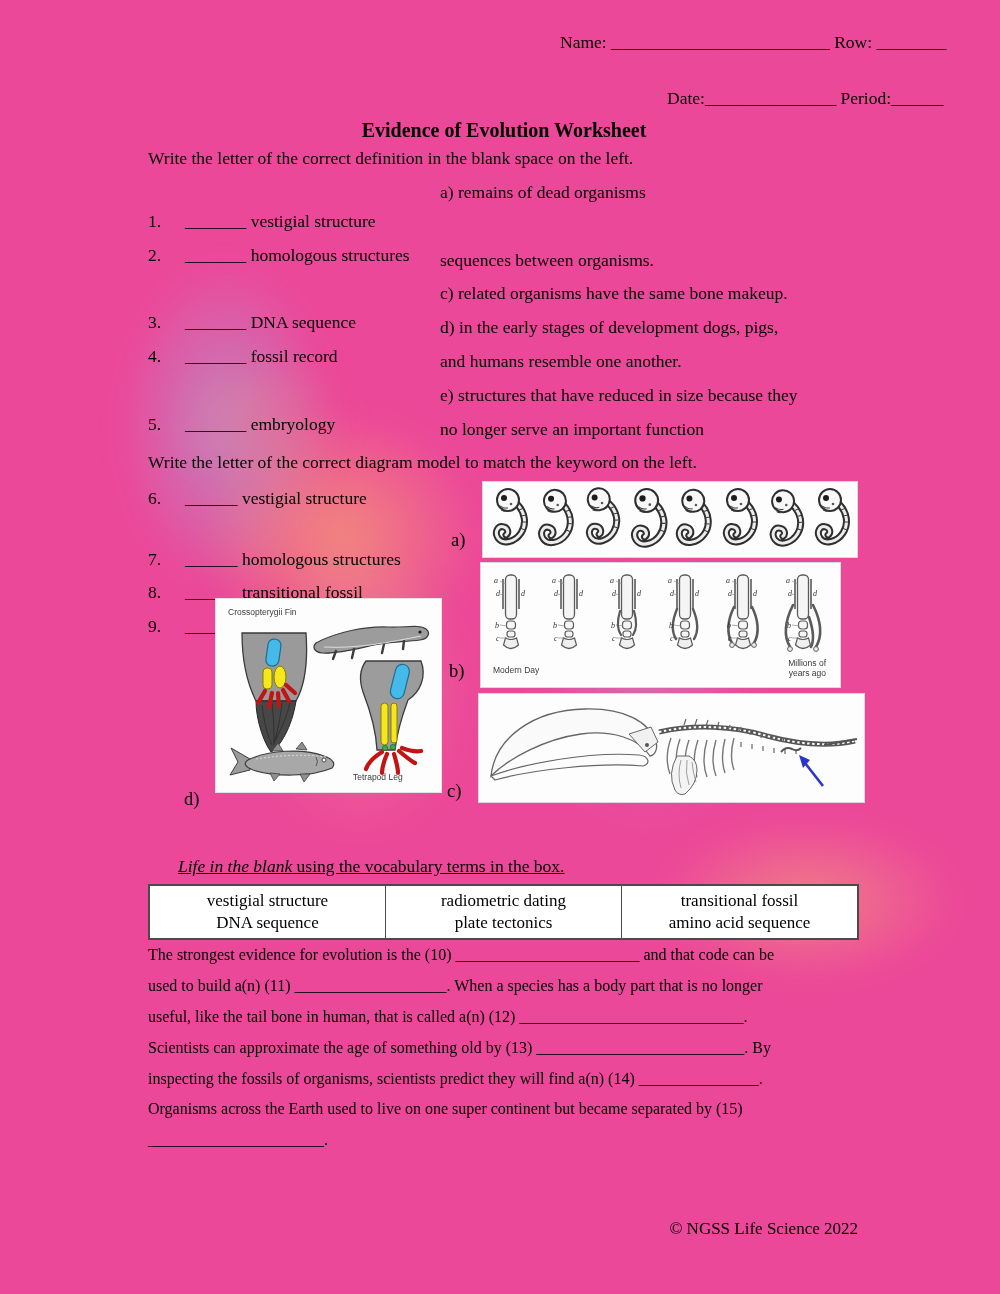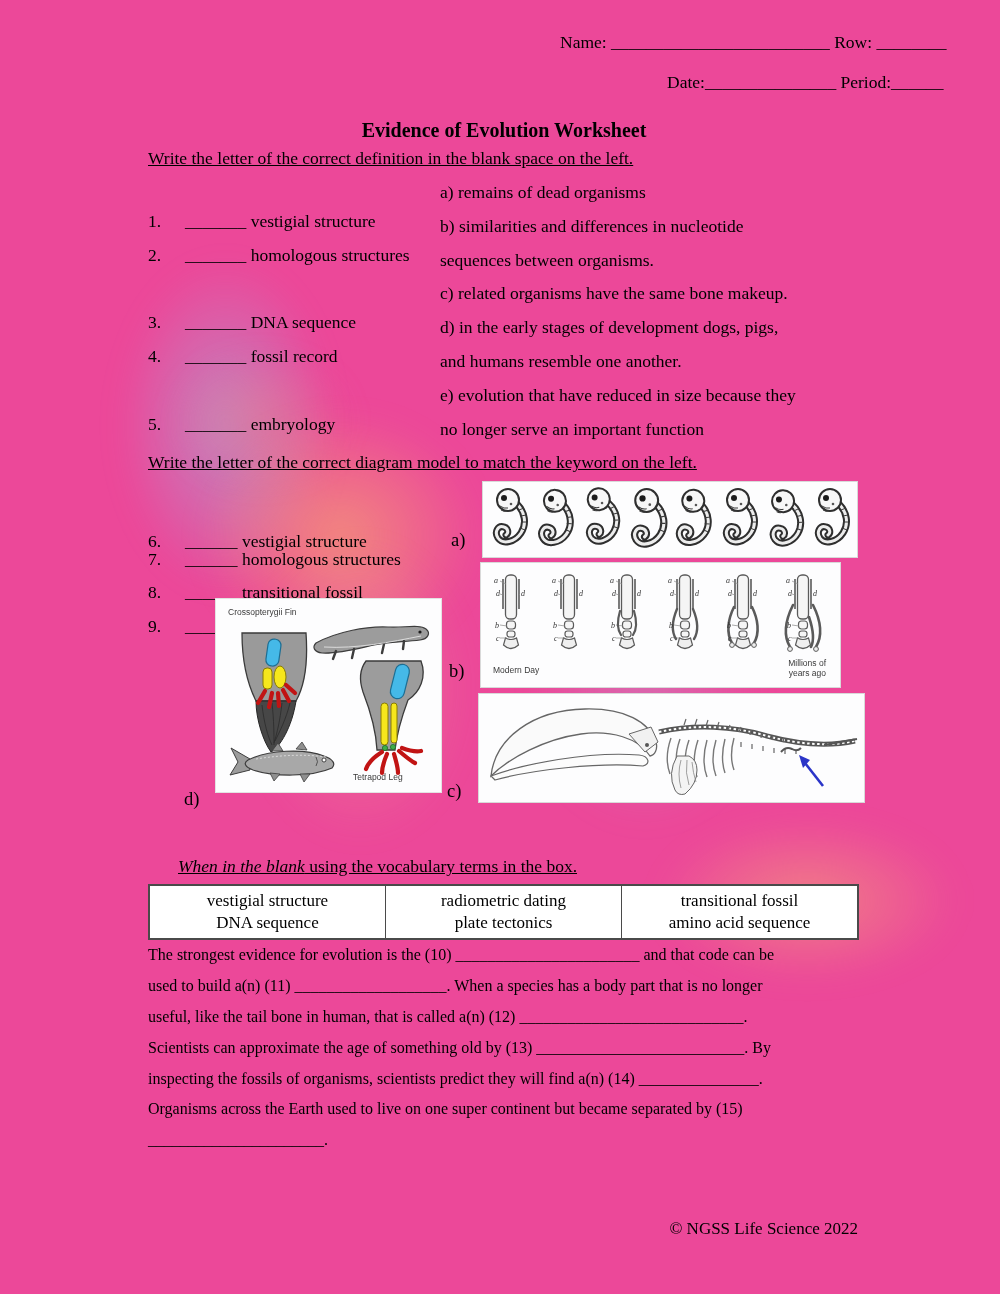--- a/index.html
+++ b/index.html
@@ -3,21 +3,21 @@
 <meta charset="utf-8">
 <style>
   html,body { margin:0; padding:0; background:#e8e8e8; }
   .page {
     position:relative; width:1000px; height:1294px; margin:0 auto;
     background:#ec4899; overflow:hidden;
     font-family:"Liberation Serif", serif; color:#000;padding-left:13px;
   }
   .abs { position:absolute; }
   .t  { font-size:17.5px; white-space:nowrap; }
-  .u  { text-decoration:underline; }
+  .u  { }
   .it { font-style:italic; }
   .title { font-weight:bold; font-size:20px; text-align:center; }
   .num { display:inline-block; width:37px; }
   .mrow { position:absolute; left:148px; white-space:nowrap; font-size:17.5px;margin-top:29px; }
   .defcol { position:absolute; left:440px; white-space:nowrap; font-size:17.5px; }
   .wm { position:absolute; border-radius:50%; filter:blur(14px); pointer-events:none; }
   .wm1 { left:118px; top:258px; width:215px; height:335px;
          background:radial-gradient(closest-side, rgba(150,192,232,.50), rgba(150,192,232,0)); }
   .wm2 { left:168px; top:352px; width:185px; height:135px;
          background:radial-gradient(closest-side, rgba(233,128,140,.48), rgba(233,128,140,0)); }
@@ -56,65 +56,64 @@
   <div class="wm wm4"></div>
   <div class="wm wm5"></div>
   <div class="wm wm6"></div>
 
   <div class="abs t" style="left:560px; top:32px;">
     <span>Name:</span>
     <span>_________________________</span>
     <span>Row:</span>
     <span>________</span>
   </div>
-  <div class="abs t" style="left:667px; top:72px;">
+  <div class="abs t" style="left:667px; top:88px;">
     <span>Date:</span><span>_______________</span>
     <span>Period:</span><span>______</span>
   </div>
 
   <div class="abs title" style="left:148px; top:119px; width:712px;">Evidence of Evolution Worksheet</div>
 
   <div class="abs t u" style="left:148px; top:148px;">Write the letter of the correct definition in the blank space on the left.</div>
 
   <div class="mrow" style="top:182px;">
     <span class="num">1.</span><span>_______</span>
     <span>vestigial structure</span>
   </div>
   <div class="defcol" style="top:182px;">a) remains of dead organisms</div>
 
   <div class="mrow" style="top:216px;">
     <span class="num">2.</span><span>_______</span>
     <span>homologous structures</span>
   </div>
-  <div class="defcol" style="top:216px;">b) similarities and differences in nucleotide</div>
   <div class="defcol" style="top:250px;text-align:right;">sequences between organisms.</div>
 
   <div class="mrow" style="top:283px;">
     <span class="num">3.</span><span>_______</span>
     <span>DNA sequence</span>
   </div>
   <div class="defcol" style="top:283px;">c) related organisms have the same bone makeup.</div>
 
   <div class="mrow" style="top:317px;">
     <span class="num">4.</span><span>_______</span>
     <span>fossil record</span>
   </div>
   <div class="defcol" style="top:317px;">d) in the early stages of development dogs, pigs,</div>
   <div class="defcol" style="top:351px;">and humans resemble one another.</div>
 
   <div class="mrow" style="top:385px;">
     <span class="num">5.</span><span>_______</span>
     <span>embryology</span>
   </div>
-  <div class="defcol" style="top:385px;">e) evolution that have reduced in size because they</div>
+  <div class="defcol" style="top:385px;">e) structures that have reduced in size because they</div>
   <div class="defcol" style="top:419px;">no longer serve an important function</div>
 
   <div class="abs t u" style="left:148px; top:452px;">Write the letter of the correct diagram model to match the keyword on the left.</div>
 
-  <div class="mrow" style="top:502px;">
+  <div class="mrow" style="top:459px;">
     <span class="num">6.</span><span>______</span>
     <span>vestigial structure</span>
   </div>
   <div class="mrow" style="top:520px;">
     <span class="num">7.</span><span>______</span>
     <span>homologous structures</span>
   </div>
   <div class="mrow" style="top:553px;">
     <span class="num">8.</span><span>______</span>
     <span>transitional fossil</span>
@@ -333,21 +332,21 @@
         <path d="M302,58 q5,-6 11,-3 q5,3 9,-1" stroke="#555" stroke-width="2" fill="none"></path>
       </g>
       <g>
         <line x1="344" y1="92" x2="326" y2="69" stroke="#2b35c8" stroke-width="2.6"></line>
         <polygon points="320,61 331,66 324,74" fill="#2b35c8"></polygon>
       </g>
     </svg>
   </div>
 
   <div class="fillhead">
-    <span class="it">When in the blank</span><span> using the vocabulary terms in the box.</span>
+    <span class="it">Life in the blank</span><span> using the vocabulary terms in the box.</span>
   </div>
 
   <div class="vocab">
     <div class="cell">
       <div>vestigial structure</div>
       <div>DNA sequence</div>
     </div>
     <div class="cell">
       <div>radiometric dating</div>
       <div>plate tectonics</div>

